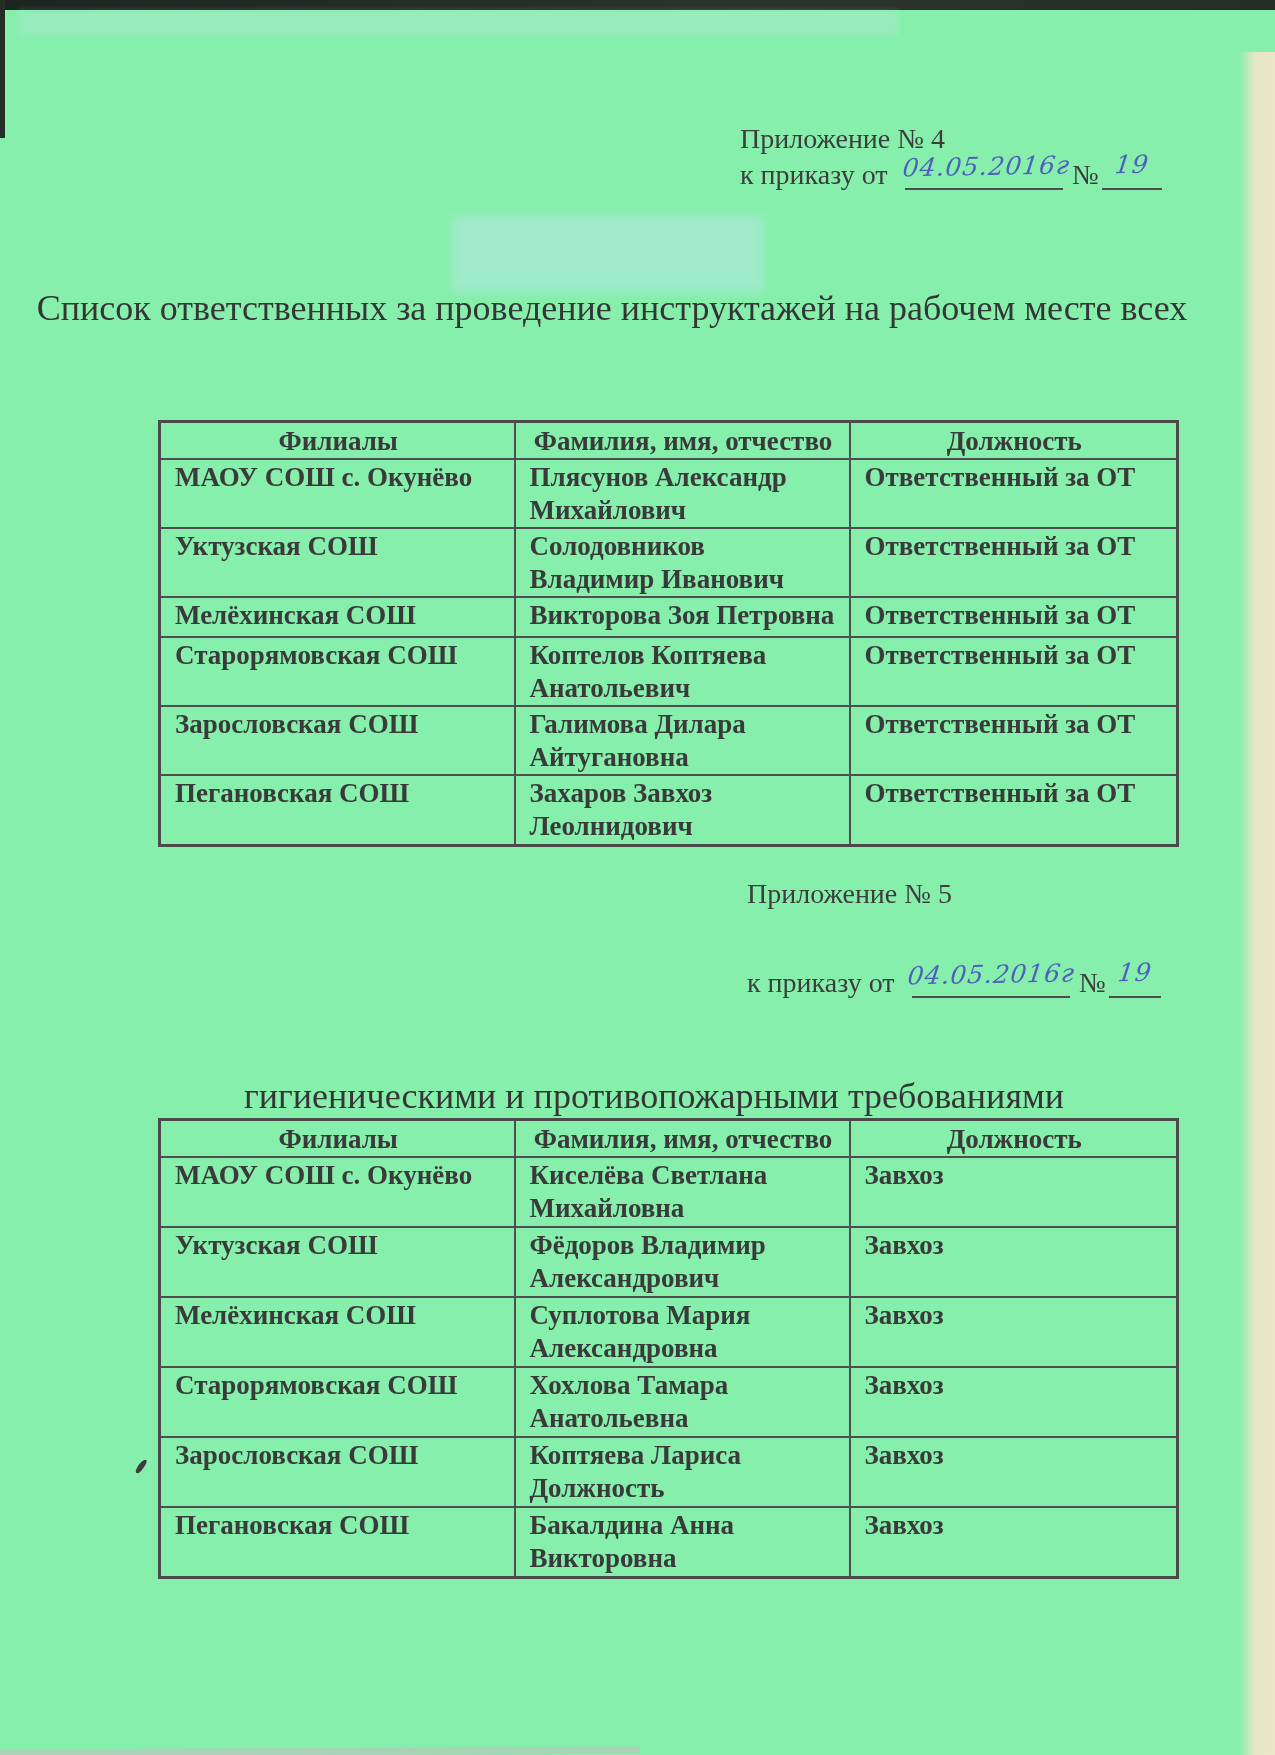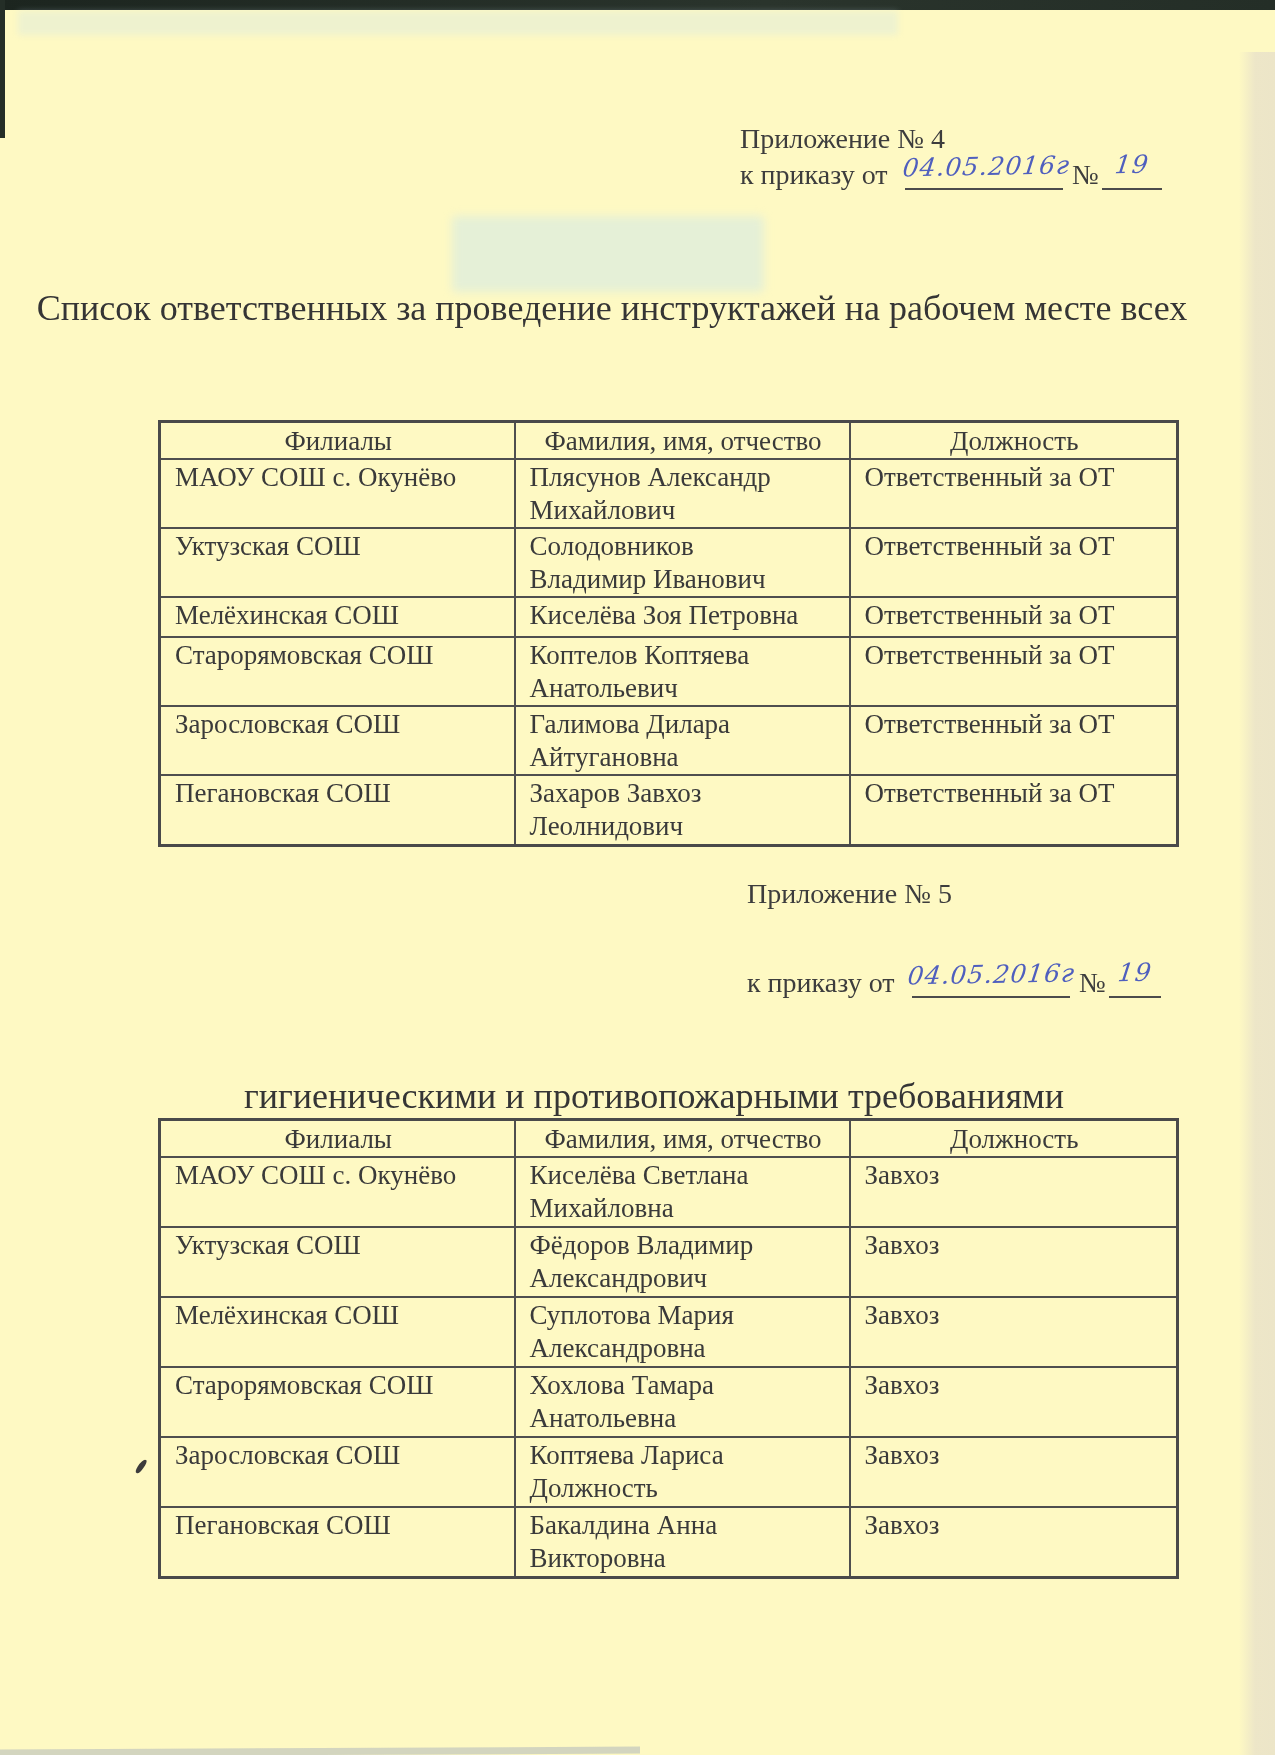--- a/index.html
+++ b/index.html
@@ -1,17 +1,17 @@
 <!DOCTYPE html>
 <html><head>
 <meta charset="utf-8">
 <style>
   html,body{margin:0;padding:0;background:#e8e8e8;}
   .page{
-    position:relative;width:1275px;height:1755px;background:#fef9c3;
+    position:relative;width:1275px;height:1755px;background:#86efac;
     overflow:hidden;font-family:"Liberation Serif","DejaVu Serif",serif;color:#3d3d3d;
   }
   .abs{position:absolute;}
   
   .top-strip{left:0;top:0;width:1275px;height:10px;background:linear-gradient(90deg,#1c251f,#2a342c 60%,#242e27);}
   .left-strip{left:0;top:0;width:5px;height:138px;background:#242e27;}
   .blue-band{left:18px;top:11px;width:880px;height:24px;background:rgba(198,228,240,0.28);filter:blur(3px);}
   .stamp-ghost{left:452px;top:216px;width:312px;height:76px;background:rgba(196,228,242,0.42);filter:blur(5px);border-radius:4px;}
   .cream-band{right:0;top:52px;width:36px;height:1703px;background:linear-gradient(90deg,rgba(236,229,200,0),rgba(236,229,200,.95) 45%,#ece5c8);}
   .bottom-sliver{left:0;top:1748px;width:640px;height:7px;background:#bcc2bd;opacity:.65;transform:rotate(-0.25deg);}
@@ -22,21 +22,21 @@
   .hw{
     position:absolute;font-family:"DejaVu Serif",serif;font-style:italic;
     color:#4f5fbe;font-size:25px;letter-spacing:1px;white-space:nowrap;
     transform:skewX(-8deg) rotate(-1deg);text-align:center;
   }
   
   .doc-title{font-size:36px;line-height:37px;text-align:center;color:#353535;}
   
   table.doc{border-collapse:collapse;table-layout:fixed;position:absolute;background:transparent;}
   table.doc td,table.doc th{
-    border:2px solid #4f4f4f;font-size:27px;font-weight:normal;
+    border:2px solid #4f4f4f;font-size:27px;font-weight:bold;
     padding:1px 12px 0 14px;vertical-align:top;line-height:33px;
     white-space:pre-line;overflow:hidden;color:#3a3a3a;
   }
   table.doc th{text-align:center;padding-top:2px;}
   table.doc{border:3px solid #4a4a4a;}
 </style>
 </head>
 <body>
 
 <div class="page">
@@ -78,21 +78,21 @@
       <td>Ответственный за ОТ</td>
     </tr>
     <tr style="height:68px;">
       <td>Уктузская СОШ</td>
       <td>Солодовников
 Владимир Иванович</td>
       <td>Ответственный за ОТ</td>
     </tr>
     <tr style="height:40px;">
       <td>Мелёхинская СОШ</td>
-      <td>Киселёва Зоя Петровна</td>
+      <td>Викторова Зоя Петровна</td>
       <td>Ответственный за ОТ</td>
     </tr>
     <tr style="height:68px;">
       <td>Старорямовская СОШ</td>
       <td>Коптелов Коптяева
 Анатольевич</td>
       <td>Ответственный за ОТ</td>
     </tr>
     <tr style="height:68px;">
       <td>Зарословская СОШ</td>

